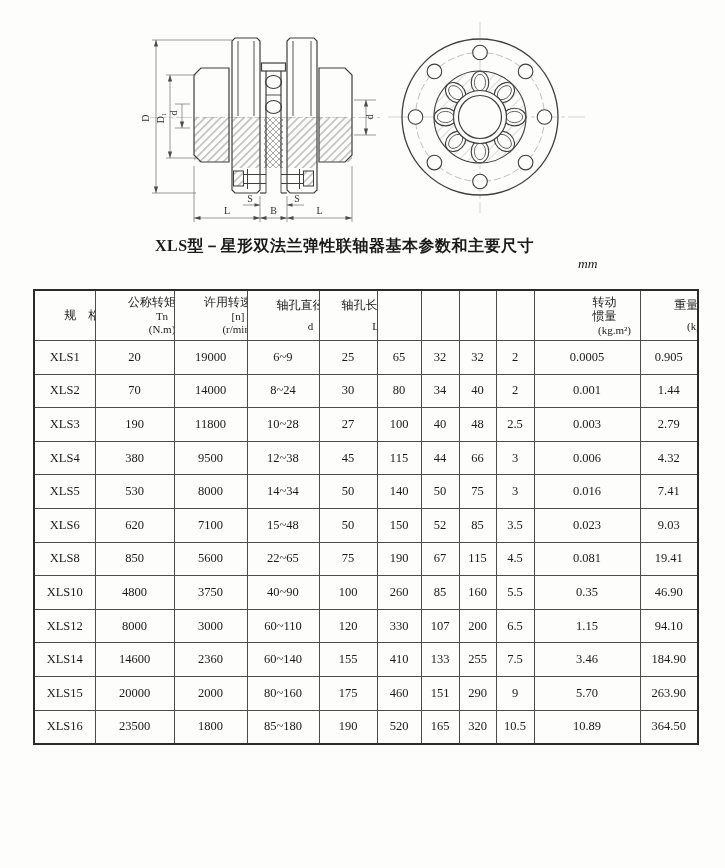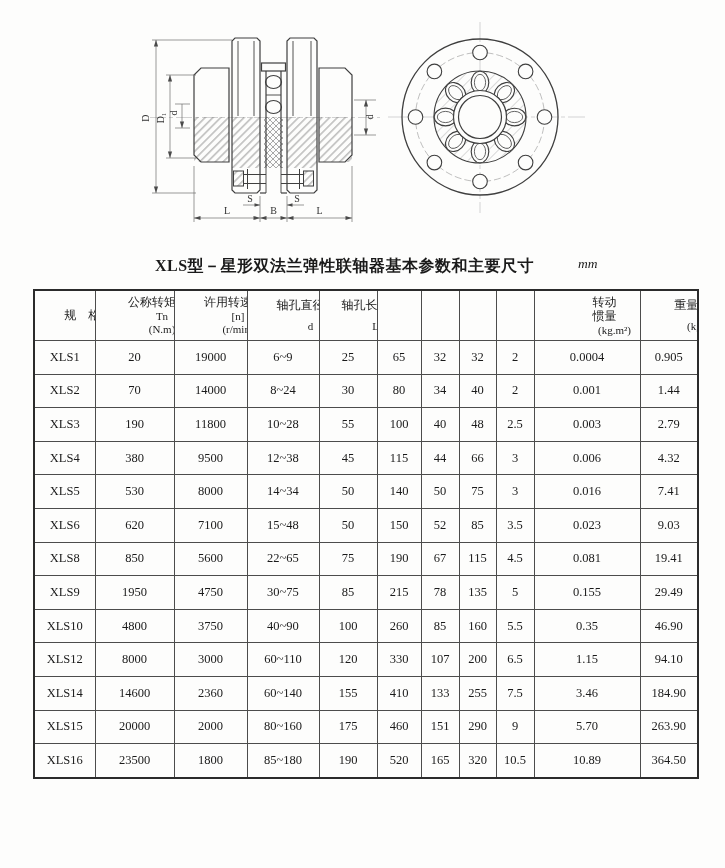--- a/index.html
+++ b/index.html
@@ -3,21 +3,21 @@
 <meta charset="utf-8">
 <style>
   html,body{margin:0;padding:0;background:#e8e8e8;}
   .page{
     position:relative;width:725px;height:868px;background:#fdfdfc;
     font-family:"Liberation Serif","DejaVu Serif",serif;color:#1a1a1a;
     overflow:hidden;margin:0 auto;
   }
   .drawing{position:absolute;left:0;top:0;width:725px;height:248px;}
   svg text{font-family:"Liberation Serif","DejaVu Serif",serif;font-size:10px;fill:#333;}
-  .title-row{position:absolute;top:256px;left:0;width:725px;height:26px;text-align:center;}
+  .title-row{position:absolute;top:236px;left:0;width:725px;height:26px;text-align:center;}
   .page-title{font-size:16px;font-weight:bold;letter-spacing:.5px;display:inline-block;margin-right:36px;}
   .unit-label{position:absolute;top:256px;left:578px;font-size:13.5px;font-style:italic;}
   table.spec{
     position:absolute;left:33px;top:289px;width:664px;table-layout:fixed;
     border-collapse:collapse;border:2px solid #2b2b2b;background:#fdfdfc;
   }
   table.spec th,table.spec td{
     border:1px solid #4c4c4c;padding:0;text-align:center;vertical-align:middle;
     font-weight:normal;overflow:hidden;
   }
@@ -303,42 +303,42 @@
         <tr>
           <td>XLS1</td>
           <td>20</td>
           <td>19000</td>
           <td>6~9</td>
           <td>25</td>
           <td>65</td>
           <td>32</td>
           <td>32</td>
           <td>2</td>
-          <td>0.0004</td>
+          <td>0.0005</td>
           <td>0.905</td>
         </tr>
         <tr>
           <td>XLS2</td>
           <td>70</td>
           <td>14000</td>
           <td>8~24</td>
           <td>30</td>
           <td>80</td>
           <td>34</td>
           <td>40</td>
           <td>2</td>
           <td>0.001</td>
           <td>1.44</td>
         </tr>
         <tr>
           <td>XLS3</td>
           <td>190</td>
           <td>11800</td>
           <td>10~28</td>
-          <td>55</td>
+          <td>27</td>
           <td>100</td>
           <td>40</td>
           <td>48</td>
           <td>2.5</td>
           <td>0.003</td>
           <td>2.79</td>
         </tr>
         <tr>
           <td>XLS4</td>
           <td>380</td>
@@ -385,33 +385,20 @@
           <td>22~65</td>
           <td>75</td>
           <td>190</td>
           <td>67</td>
           <td>115</td>
           <td>4.5</td>
           <td>0.081</td>
           <td>19.41</td>
         </tr>
         <tr>
-          <td>XLS9</td>
-          <td>1950</td>
-          <td>4750</td>
-          <td>30~75</td>
-          <td>85</td>
-          <td>215</td>
-          <td>78</td>
-          <td>135</td>
-          <td>5</td>
-          <td>0.155</td>
-          <td>29.49</td>
-        </tr>
-        <tr>
           <td>XLS10</td>
           <td>4800</td>
           <td>3750</td>
           <td>40~90</td>
           <td>100</td>
           <td>260</td>
           <td>85</td>
           <td>160</td>
           <td>5.5</td>
           <td>0.35</td>

